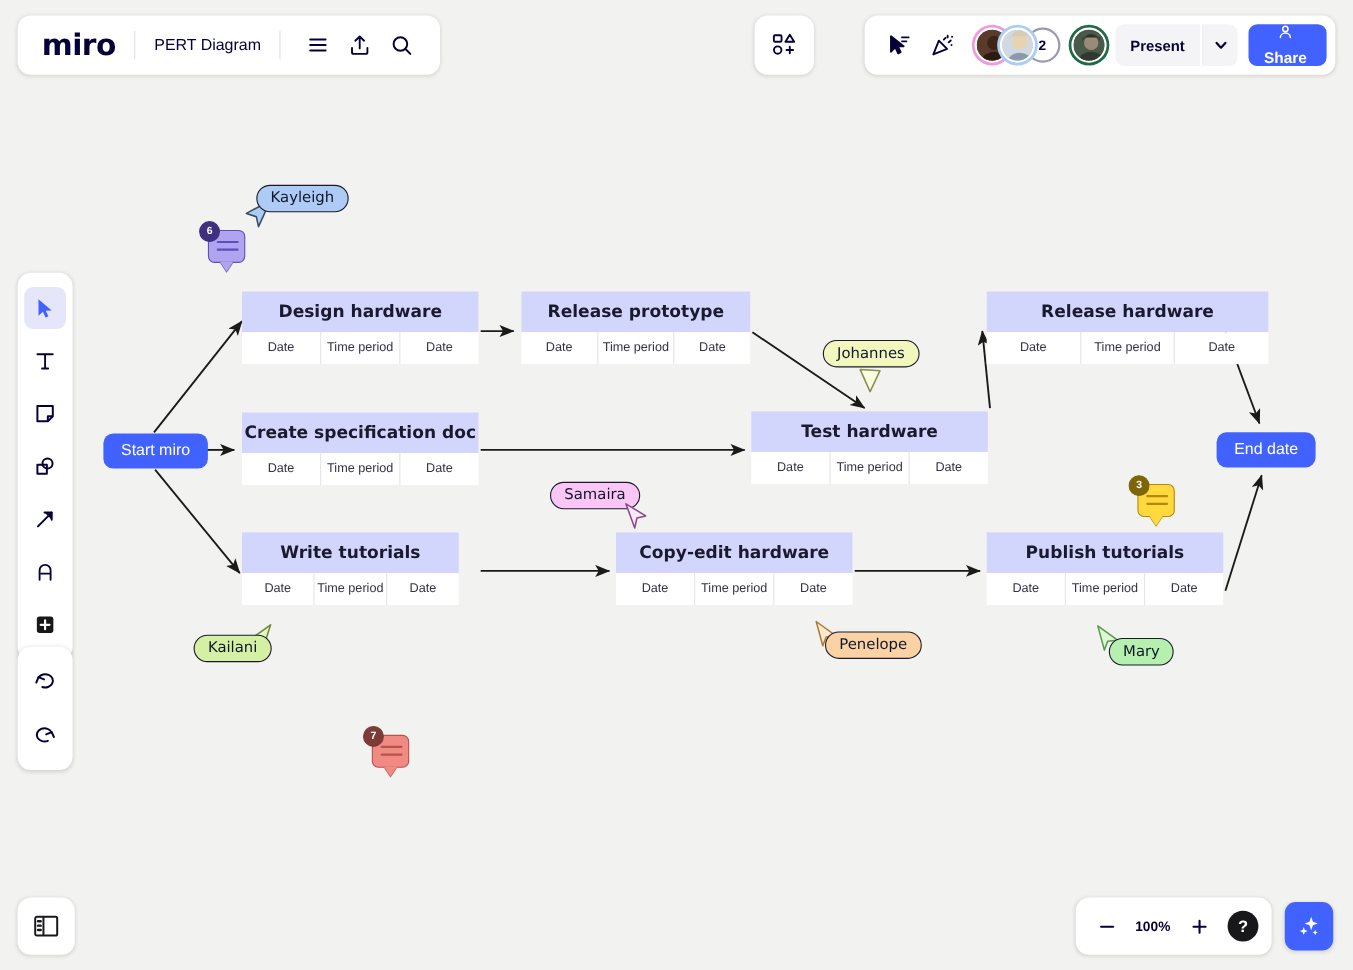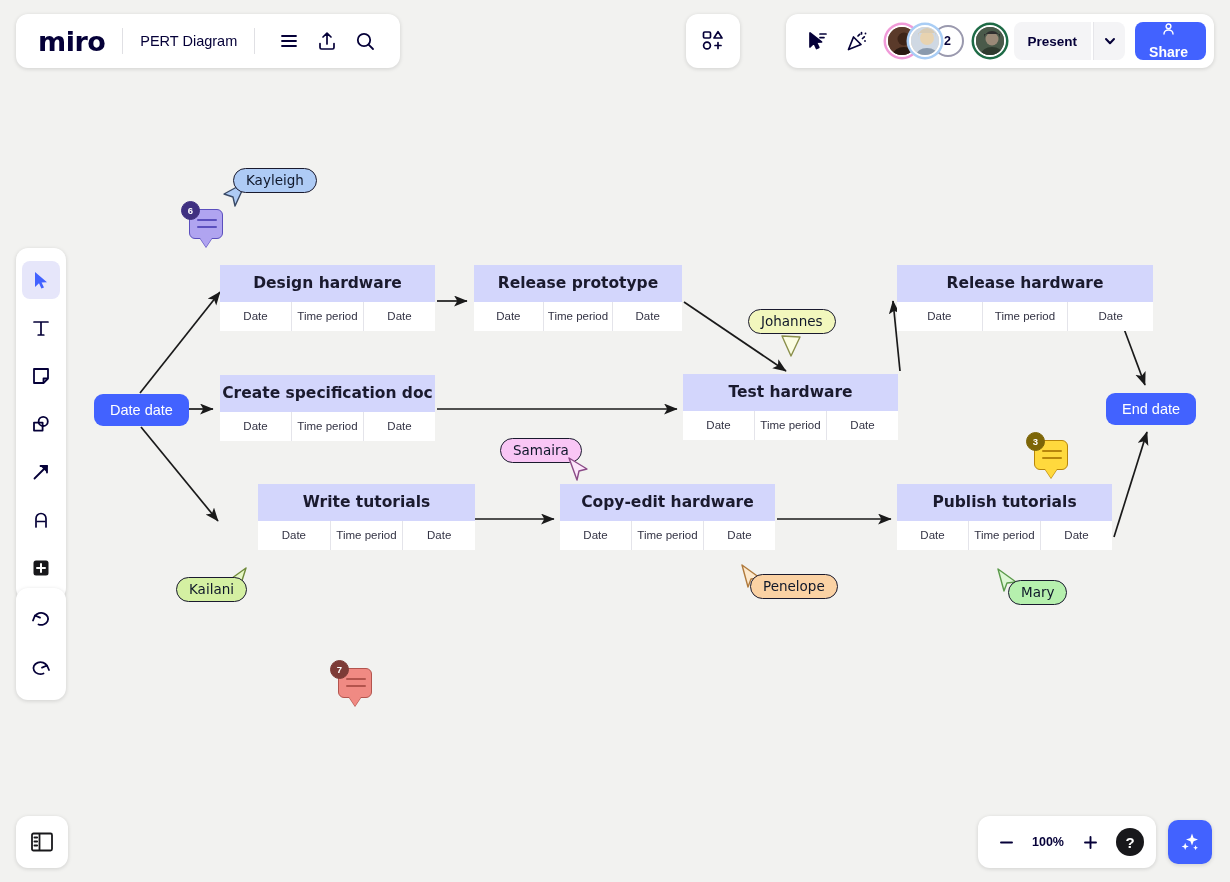--- a/index.html
+++ b/index.html
@@ -162,21 +162,21 @@
 
         <path d="M777,519 L891,519"></path>
 
         <path d="M1114,302 L1145,385"></path>
 
         <path d="M1114,537 L1147,432"></path>
       </g>
     </svg>
 
     <div class="terminal" style="left:94px; top:394px;">
-      <span>Date date</span>
+      <span>Start miro</span>
     </div>
     <div class="terminal" style="left:1106px; top:393px;">
       <span>End date</span>
     </div>
 
     <div class="node" style="left:220px; top:265px; width:215px;">
       <div class="node-head">Design hardware</div>
       <div class="node-cells">
         <div class="node-cell">Date</div>
         <div class="node-cell">Time period</div>
@@ -213,21 +213,21 @@
 
     <div class="node" style="left:683px; top:374px; width:215px;">
       <div class="node-head">Test hardware</div>
       <div class="node-cells">
         <div class="node-cell">Date</div>
         <div class="node-cell">Time period</div>
         <div class="node-cell">Date</div>
       </div>
     </div>
 
-    <div class="node" style="left:220px; top:484px; width:217px;margin-left:38px;">
+    <div class="node" style="left:220px; top:484px; width:197px;">
       <div class="node-head">Write tutorials</div>
       <div class="node-cells">
         <div class="node-cell">Date</div>
         <div class="node-cell">Time period</div>
         <div class="node-cell">Date</div>
       </div>
     </div>
 
     <div class="node" style="left:560px; top:484px; width:215px;">
       <div class="node-head">Copy-edit hardware</div>

